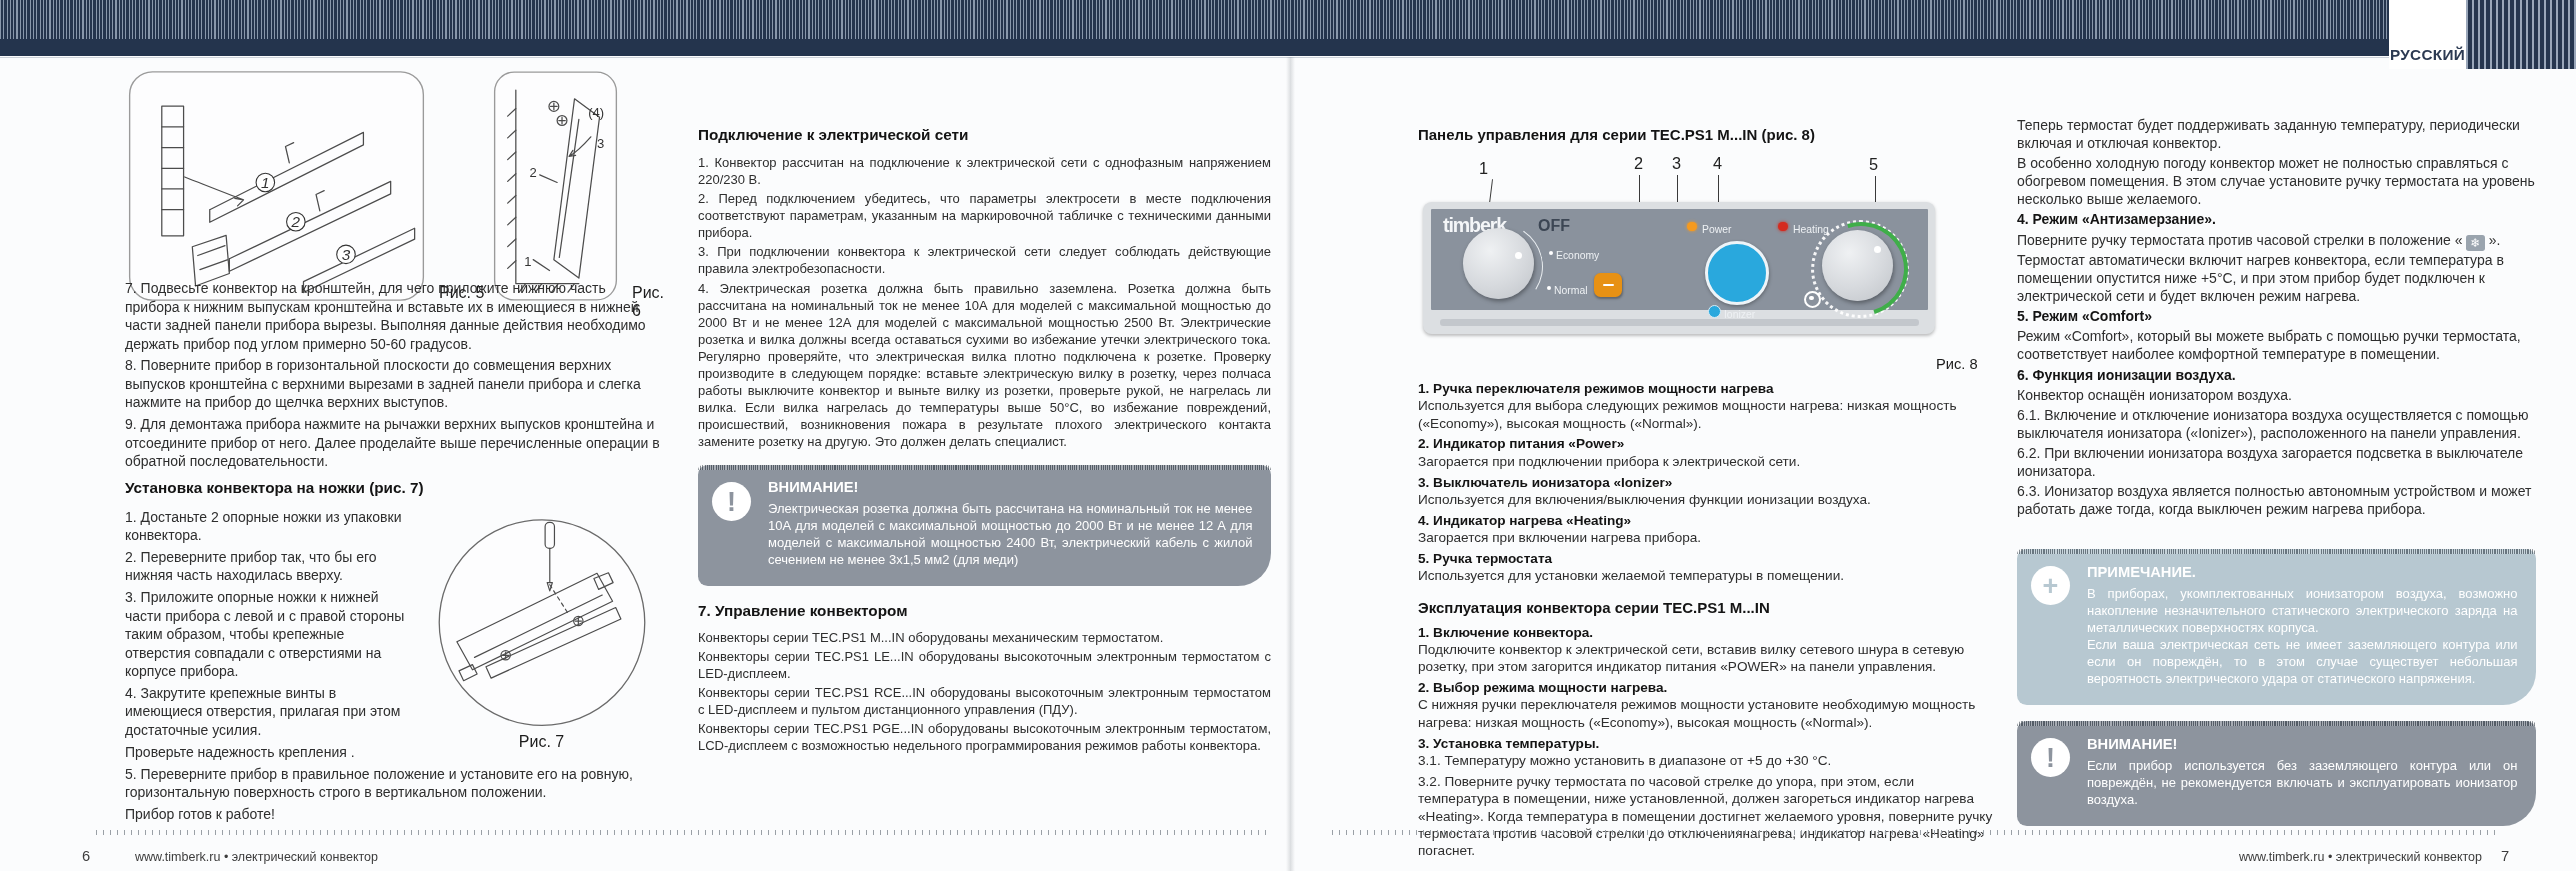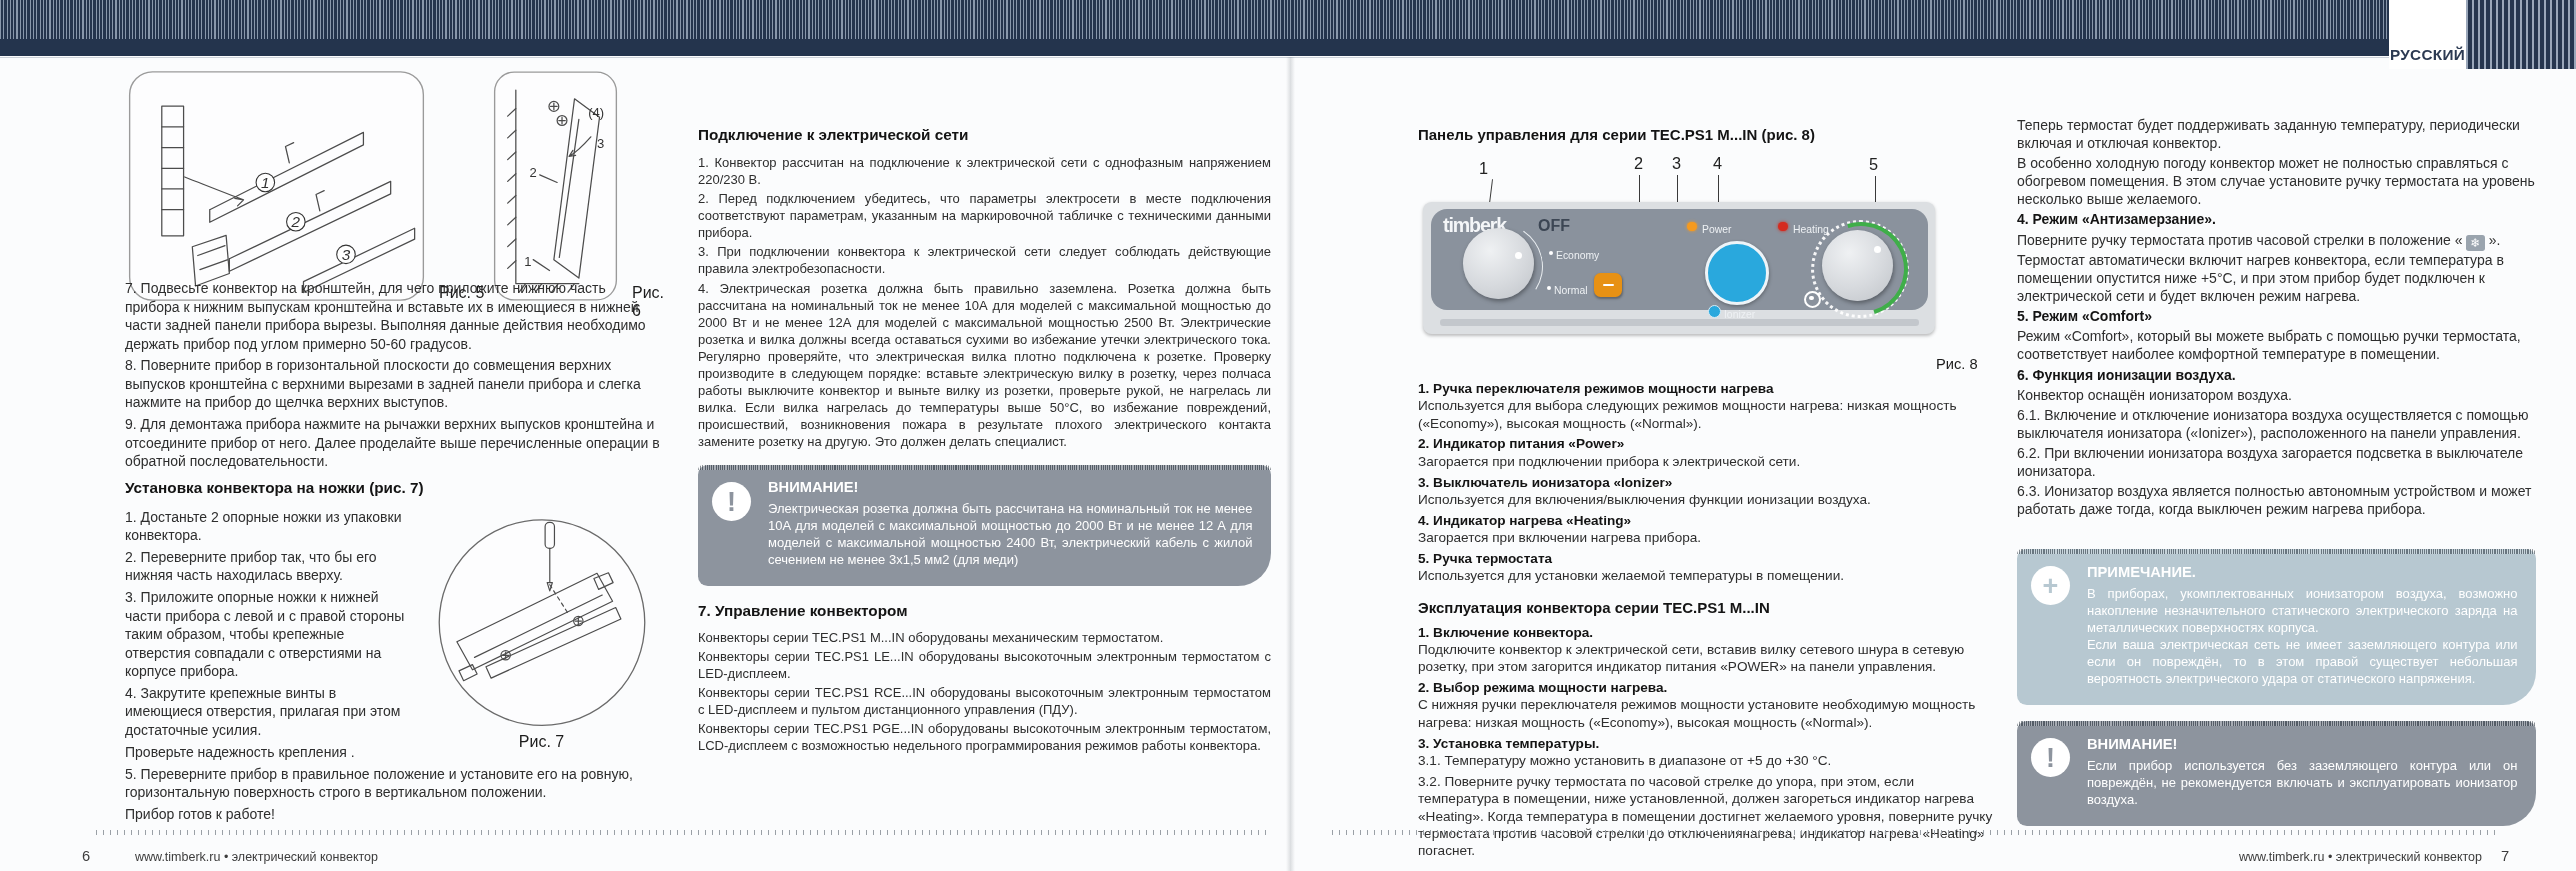--- a/index.html
+++ b/index.html
@@ -54,21 +54,21 @@
   .col3 .h{font-size:15px;margin:0 0 5.4px}
   .col3 .h2{margin:14px 0 7.6px}
   .item .t{font-weight:bold;color:#141414}
   .item{margin:0 0 3.3px}
   
   .fig8{position:relative;height:218px;margin:8.7px 0 9.8px}
   .co{position:absolute;font-size:16.3px;color:#222}
   .coline{position:absolute;width:1.1px;background:#3a3a3a}
   .case{position:absolute;left:5.4px;top:50px;width:512px;height:132px;background:#dcdfe2;border-radius:8.7px;
     box-shadow:0 1.6px 3.3px rgba(0,0,0,.25)}
-  .panel{position:absolute;left:7.6px;top:6.5px;width:497px;height:101px;background:#8a929d;border-radius:16px}
+  .panel{position:absolute;left:7.6px;top:6.5px;width:497px;height:101px;background:#8a929d;border-radius:1px}
   .brand{position:absolute;left:12px;top:8.7px;color:#f4f6f8;font-size:19.6px;font-weight:bold;letter-spacing:-1.1px}
   .plabel{position:absolute;color:#eef1f4;font-size:10.4px}
   .pdark{position:absolute;color:#3c4654;font-size:16px;font-weight:bold}
   .knob{position:absolute;width:71px;height:71px;border-radius:50%;
     background:radial-gradient(circle at 38% 32%, #eff1f3 0%, #d6d9dd 55%, #bfc3c8 100%);
     box-shadow:1.1px 2.2px 4.4px rgba(0,0,0,.35)}
   .kdot{position:absolute;width:7px;height:7px;border-radius:50%;background:#fff}
   .ldot{position:absolute;width:4.4px;height:4.4px;border-radius:50%;background:#fff}
   .arc{position:absolute;width:83px;height:83px;border-radius:50%;border:1.1px solid transparent;
     border-right-color:#e9edf0;transform:rotate(-12deg)}
@@ -333,21 +333,21 @@
   <p>Конвектор оснащён ионизатором воздуха.</p>
   <p>6.1. Включение и отключение ионизатора воздуха осуществляется с помощью выключателя ионизатора («Ionizer»), расположенного на панели управления.</p>
   <p>6.2. При включении ионизатора воздуха загорается подсветка в выключателе ионизатора.</p>
   <p>6.3. Ионизатор воздуха является полностью автономным устройством и может работать даже тогда, когда выключен режим нагрева прибора.</p>
 
   <div class="box notebox">
     <div class="hatch"></div>
     <div class="bicon">+</div>
     <div class="btitle">ПРИМЕЧАНИЕ.</div>
     <div class="btext">В приборах, укомплектованных  ионизатором  воздуха, возможно накопление  незначительного статического электрического заряда на металлических поверхностях корпуса.</div>
-    <div class="btext">Если  ваша  электрическая сеть не имеет  заземляющего контура или  если  он  повреждён, то  в  этом  правой  существует небольшая вероятность электрического удара от статического напряжения.</div>
+    <div class="btext">Если  ваша  электрическая сеть не имеет  заземляющего контура или  если  он  повреждён, то  в  этом  случае  существует небольшая вероятность электрического удара от статического напряжения.</div>
   </div>
 
   <div class="box warnbox" style="margin-top:16.3px">
     <div class="hatch"></div>
     <div class="bicon">!</div>
     <div class="btitle">ВНИМАНИЕ!</div>
     <div class="btext">Если прибор используется без заземляющего контура или он повреждён, не рекомендуется включать и эксплуатировать ионизатор воздуха.</div>
   </div>
 </div>
 

